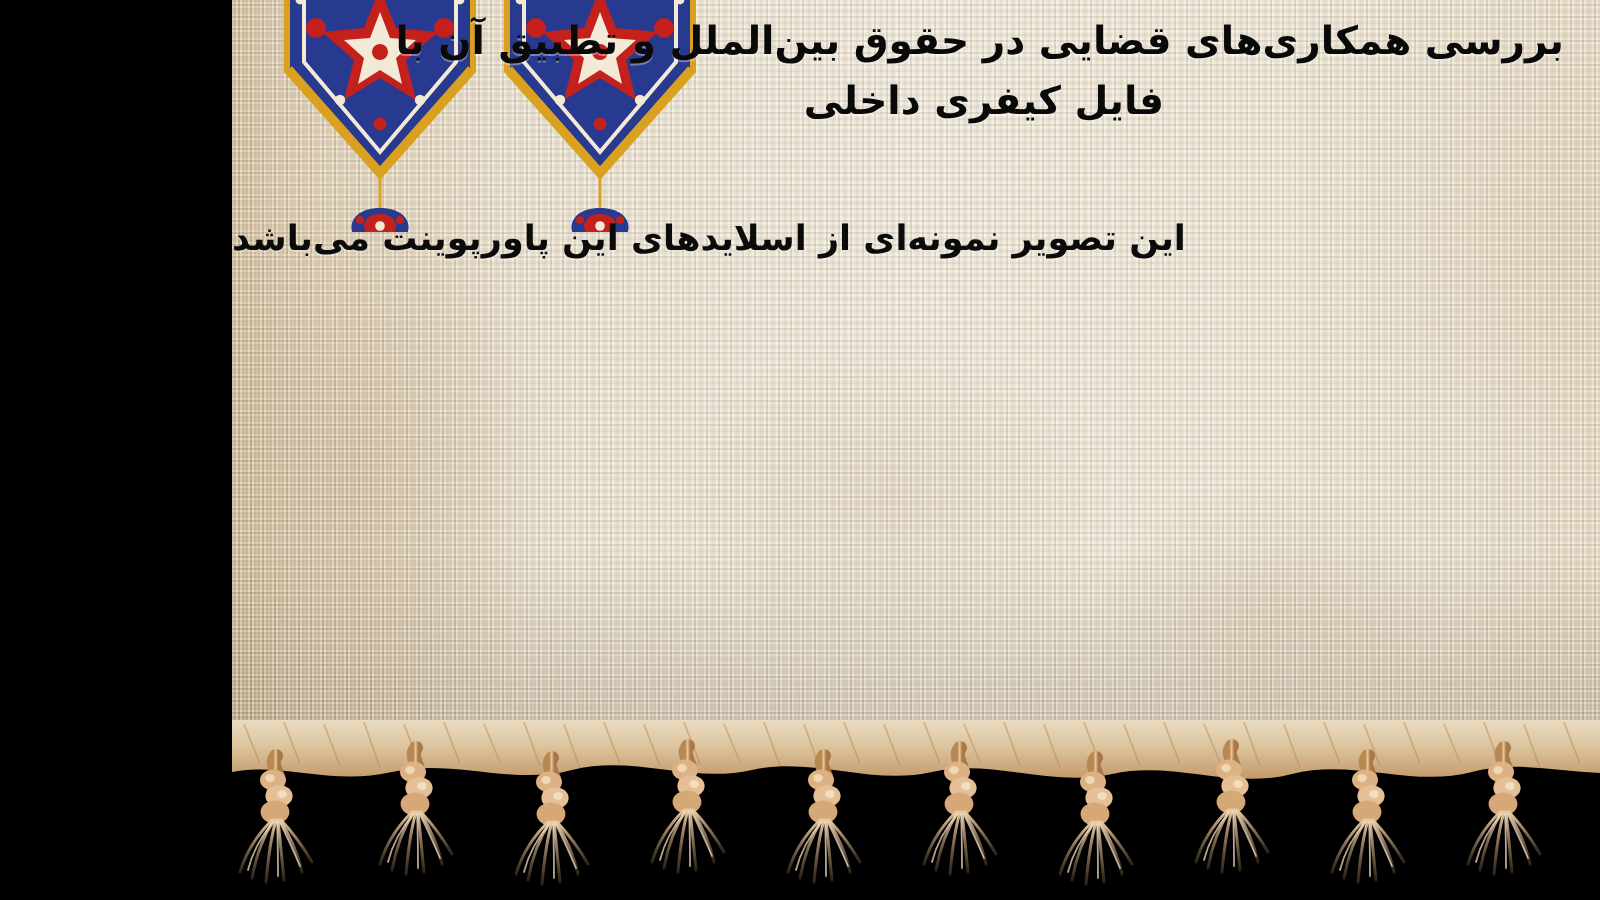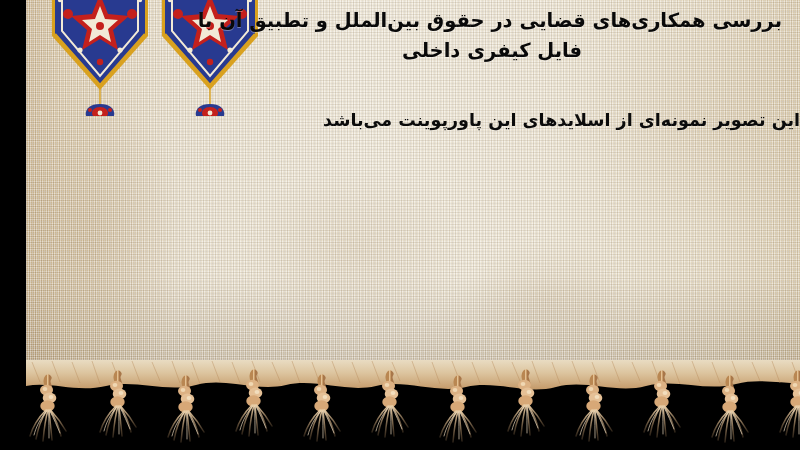--- a/index.html
+++ b/index.html
@@ -3,26 +3,27 @@
 <meta charset="utf-8">
 <title>Persian Carpet Slide</title>
 <style>
   html, body {
     margin: 0;
     padding: 0;
     background: #000;
   }
   #slide {
     position: relative;
-    width: 774px;
+    width: 664px;
     height: 450px;
     overflow: hidden;
     background: #f9a8d4;
     font-family: "DejaVu Sans", "Liberation Sans", sans-serif;
     direction: rtl;
+    padding-left: 20px;
   }
 
   
   .canvas-field {
     position: absolute;
     left: 0; top: 0;
     width: 800px;
     height: 372px;
     background:
       
@@ -89,21 +90,21 @@
     letter-spacing: 0px;
     text-shadow: 0 1px 0 rgba(255,252,245,.35);
   }
   .title-line { display: block; white-space: nowrap; }
 
   .body-block {
     position: absolute;
     right: 0px;
     left: 0px;
     top: 112px;
-    text-align: right;
+    text-align: left;
     color: #0b0b0b;
     font-size: 17.5px;
     font-weight: bold;
     line-height: 1.00;
     text-shadow: 0 1px 0 rgba(255,252,245,.30);
   }
   .body-line {
     display: block;
     white-space: nowrap;
     margin-bottom: 21px;

